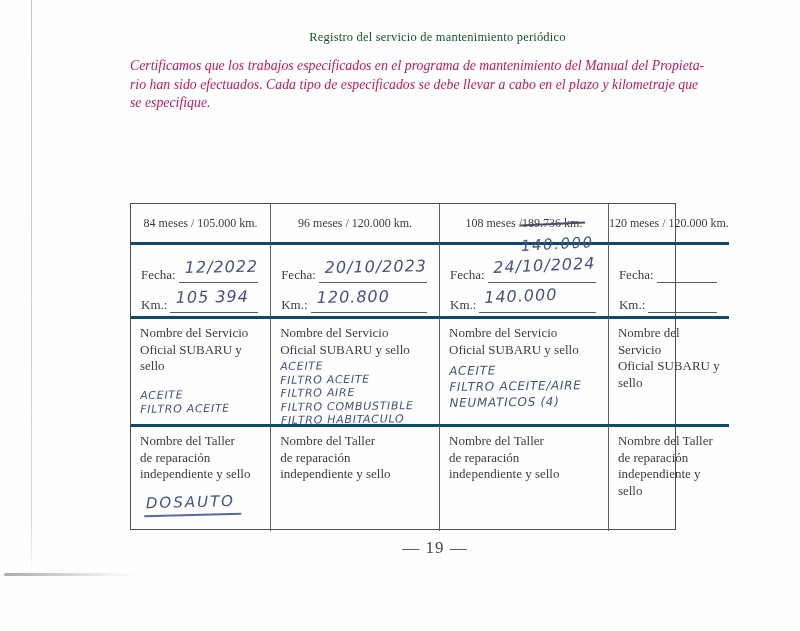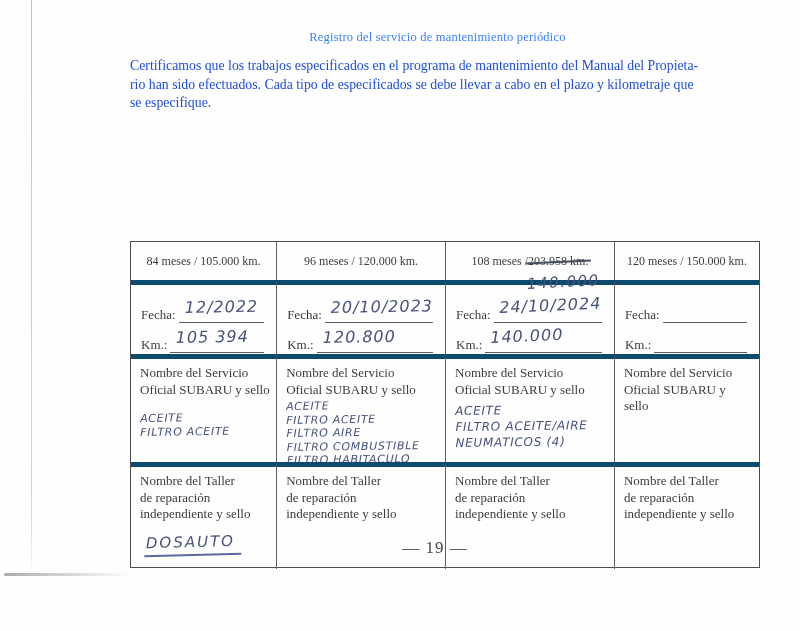--- a/index.html
+++ b/index.html
@@ -19,42 +19,41 @@
     background: linear-gradient(to bottom, #c2c2c2 0%, #cecece 55%, #d8d8d8 90%, rgba(216,216,216,0) 100%);
   }
   .scan-smudge {
     position: absolute; left: 4px; top: 573px; width: 132px; height: 3px;
     border-radius: 2px;
     background: linear-gradient(to right, #ababab, rgba(190,190,190,0.15) 85%, rgba(190,190,190,0));
   }
 
   .doc-title {
     position: absolute; left: 130px; top: 30px; width: 615px;
-    text-align: center; font-size: 12.5px; color: #3b82f6;
+    text-align: center; font-size: 12.5px; color: #14532d;
     letter-spacing: 0.2px;
   }
   .intro {
     position: absolute; left: 130px; top: 57px; width: 648px;
-    font-size: 13.8px; line-height: 18.5px; color: #1d4ed8;
+    font-size: 13.8px; line-height: 18.5px; color: #be185d; font-style: italic;
   }
 
   
   .service-table {
-    position: absolute; left: 130px; top: 203px; width: 630px; height: 327px;
+    position: absolute; left: 130px; top: 203px; width: 546px; height: 327px;
     display: grid;
     grid-template-columns: repeat(4, 1fr);
     grid-template-rows: 38px 74px 108px 107px;
     border: 1.7px solid #4e4e4e;
     box-sizing: border-box;
     background: #fefefe;
-    margin-top: 38px;
   }
   .cell {
     border-left: 1px solid #616161;
-    border-top: 5px solid #0c4a6e;
+    border-top: 3px solid #0c4a6e;
     box-sizing: border-box;
     position: relative;
     overflow: visible;
   }
   .cell.col-first { border-left: none; }
   .cell.row-first { border-top: none; }
 
   .head-cell {
     display: flex; align-items: center; justify-content: center;
     font-size: 12px; color: #3c3c3c; white-space: nowrap;
@@ -124,25 +123,25 @@
   <div class="service-table">
 
     <div class="cell head-cell col-first row-first">
       <span>84 meses / 105.000 km.</span>
     </div>
     <div class="cell head-cell row-first">
       <span>96 meses / 120.000 km.</span>
     </div>
     <div class="cell head-cell row-first">
       <span>108 meses / </span>
-        <span class="struck">203.958 km.</span>
+        <span class="struck">189.736 km.</span>
       <span class="correction hw hw-corr">140.000</span>
     </div>
     <div class="cell head-cell row-first">
-      <span>120 meses / 150.000 km.</span>
+      <span>120 meses / 120.000 km.</span>
     </div>
 
     <div class="cell fk-cell col-first">
       <div class="fld">
         <span class="lbl">Fecha:</span>
         <span class="wline">
             <span class="hw hw-date">12/2022</span>
           </span>
       </div>
       <div class="fld">

